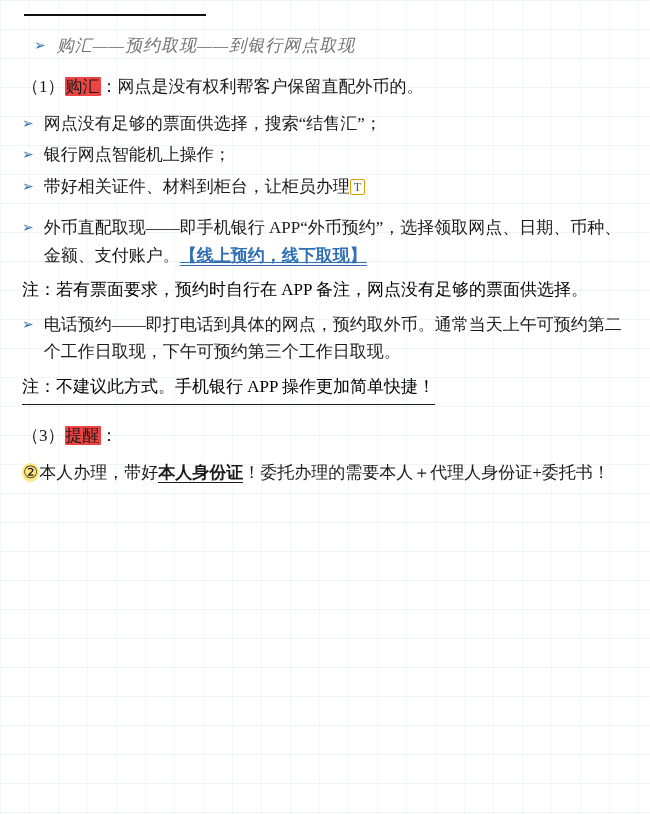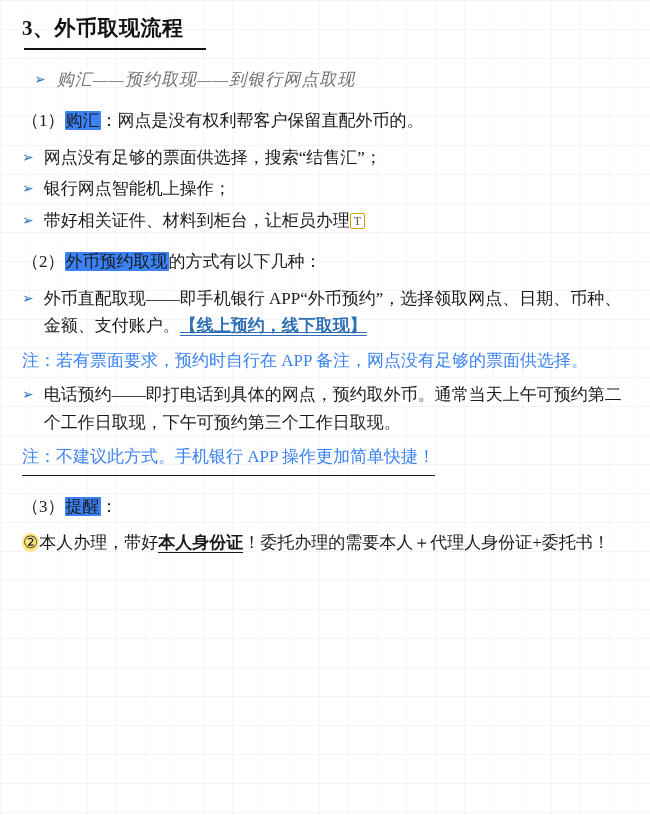--- a/index.html
+++ b/index.html
@@ -76,21 +76,21 @@
   .body-line {
     font-size: 17px;
     line-height: 1.62;
   }
   .sec {
     font-size: 17px;
     line-height: 1.62;
     margin-bottom: 9px;
   }
   .hl {
-    background: #3b82f6;
+    background: #ef4444;
     padding: 0 1px;
     border-radius: 1px;
   }
   .ul {
     border-bottom: 1.5px solid #1a1a1a;
     font-weight: bold;
   }
   .ul-blue {
     border-bottom: 1.5px solid #2f6fb5;
     color: #2f6fb5;
@@ -104,21 +104,21 @@
     border-radius: 2px;
     vertical-align: middle;
   }
   .para {
     font-size: 17px;
     line-height: 1.62;
     margin-bottom: 7px;
     text-indent: 0;
   }
   .note {
-    color: #3b82f6;
+    color: #000000;
     font-size: 17px;
     line-height: 1.62;
     margin-bottom: 7px;
   }
   .note-underline {
     border-bottom: 1.5px solid #1a1a1a;
     display: inline-block;
     padding-bottom: 4px;
   }
   .group {
@@ -144,21 +144,20 @@
     padding: 0 1px;
   }
 </style>
 </head>
 <body>
 
 <div class="paper-grid"></div>
 
 <div class="page">
 
-  <div class="title">3、外币取现流程</div>
   <div class="title-underline"></div>
 
   <div class="headline">
     <span class="arrow arrow-wide">➢</span>
     <span class="blue-italic">购汇——预约取现——到银行网点取现</span>
   </div>
 
   <div class="group">
     <div class="sec">
       <span>（1）</span><span class="hl">购汇</span><span>：网点是没有权利帮客户保留直配外币的。</span>
@@ -176,23 +175,20 @@
       <div class="row">
         <span class="arrow">➢</span>
         <span class="body-line"><span>带好相关证件、材料到柜台，让柜员办理</span><span class="boxed">T</span></span>
       </div>
     </div>
   </div>
 
   <div class="sec-spacer"></div>
 
   <div class="group">
-    <div class="sec">
-      <span>（2）</span><span class="hl">外币预约取现</span><span>的方式有以下几种：</span>
-    </div>
 
     <div class="row">
       <span class="arrow">➢</span>
       <span class="body-line"><span>外币直配取现——即手机银行 APP“外币预约”，选择领取网点、日期、币种、金额、支付账户。</span><span class="bracket-blue ul-blue">【线上预约，线下取现】</span></span>
     </div>
 
     <div class="note">注：若有票面要求，预约时自行在 APP 备注，网点没有足够的票面供选择。</div>
 
     <div class="row">
       <span class="arrow">➢</span>

